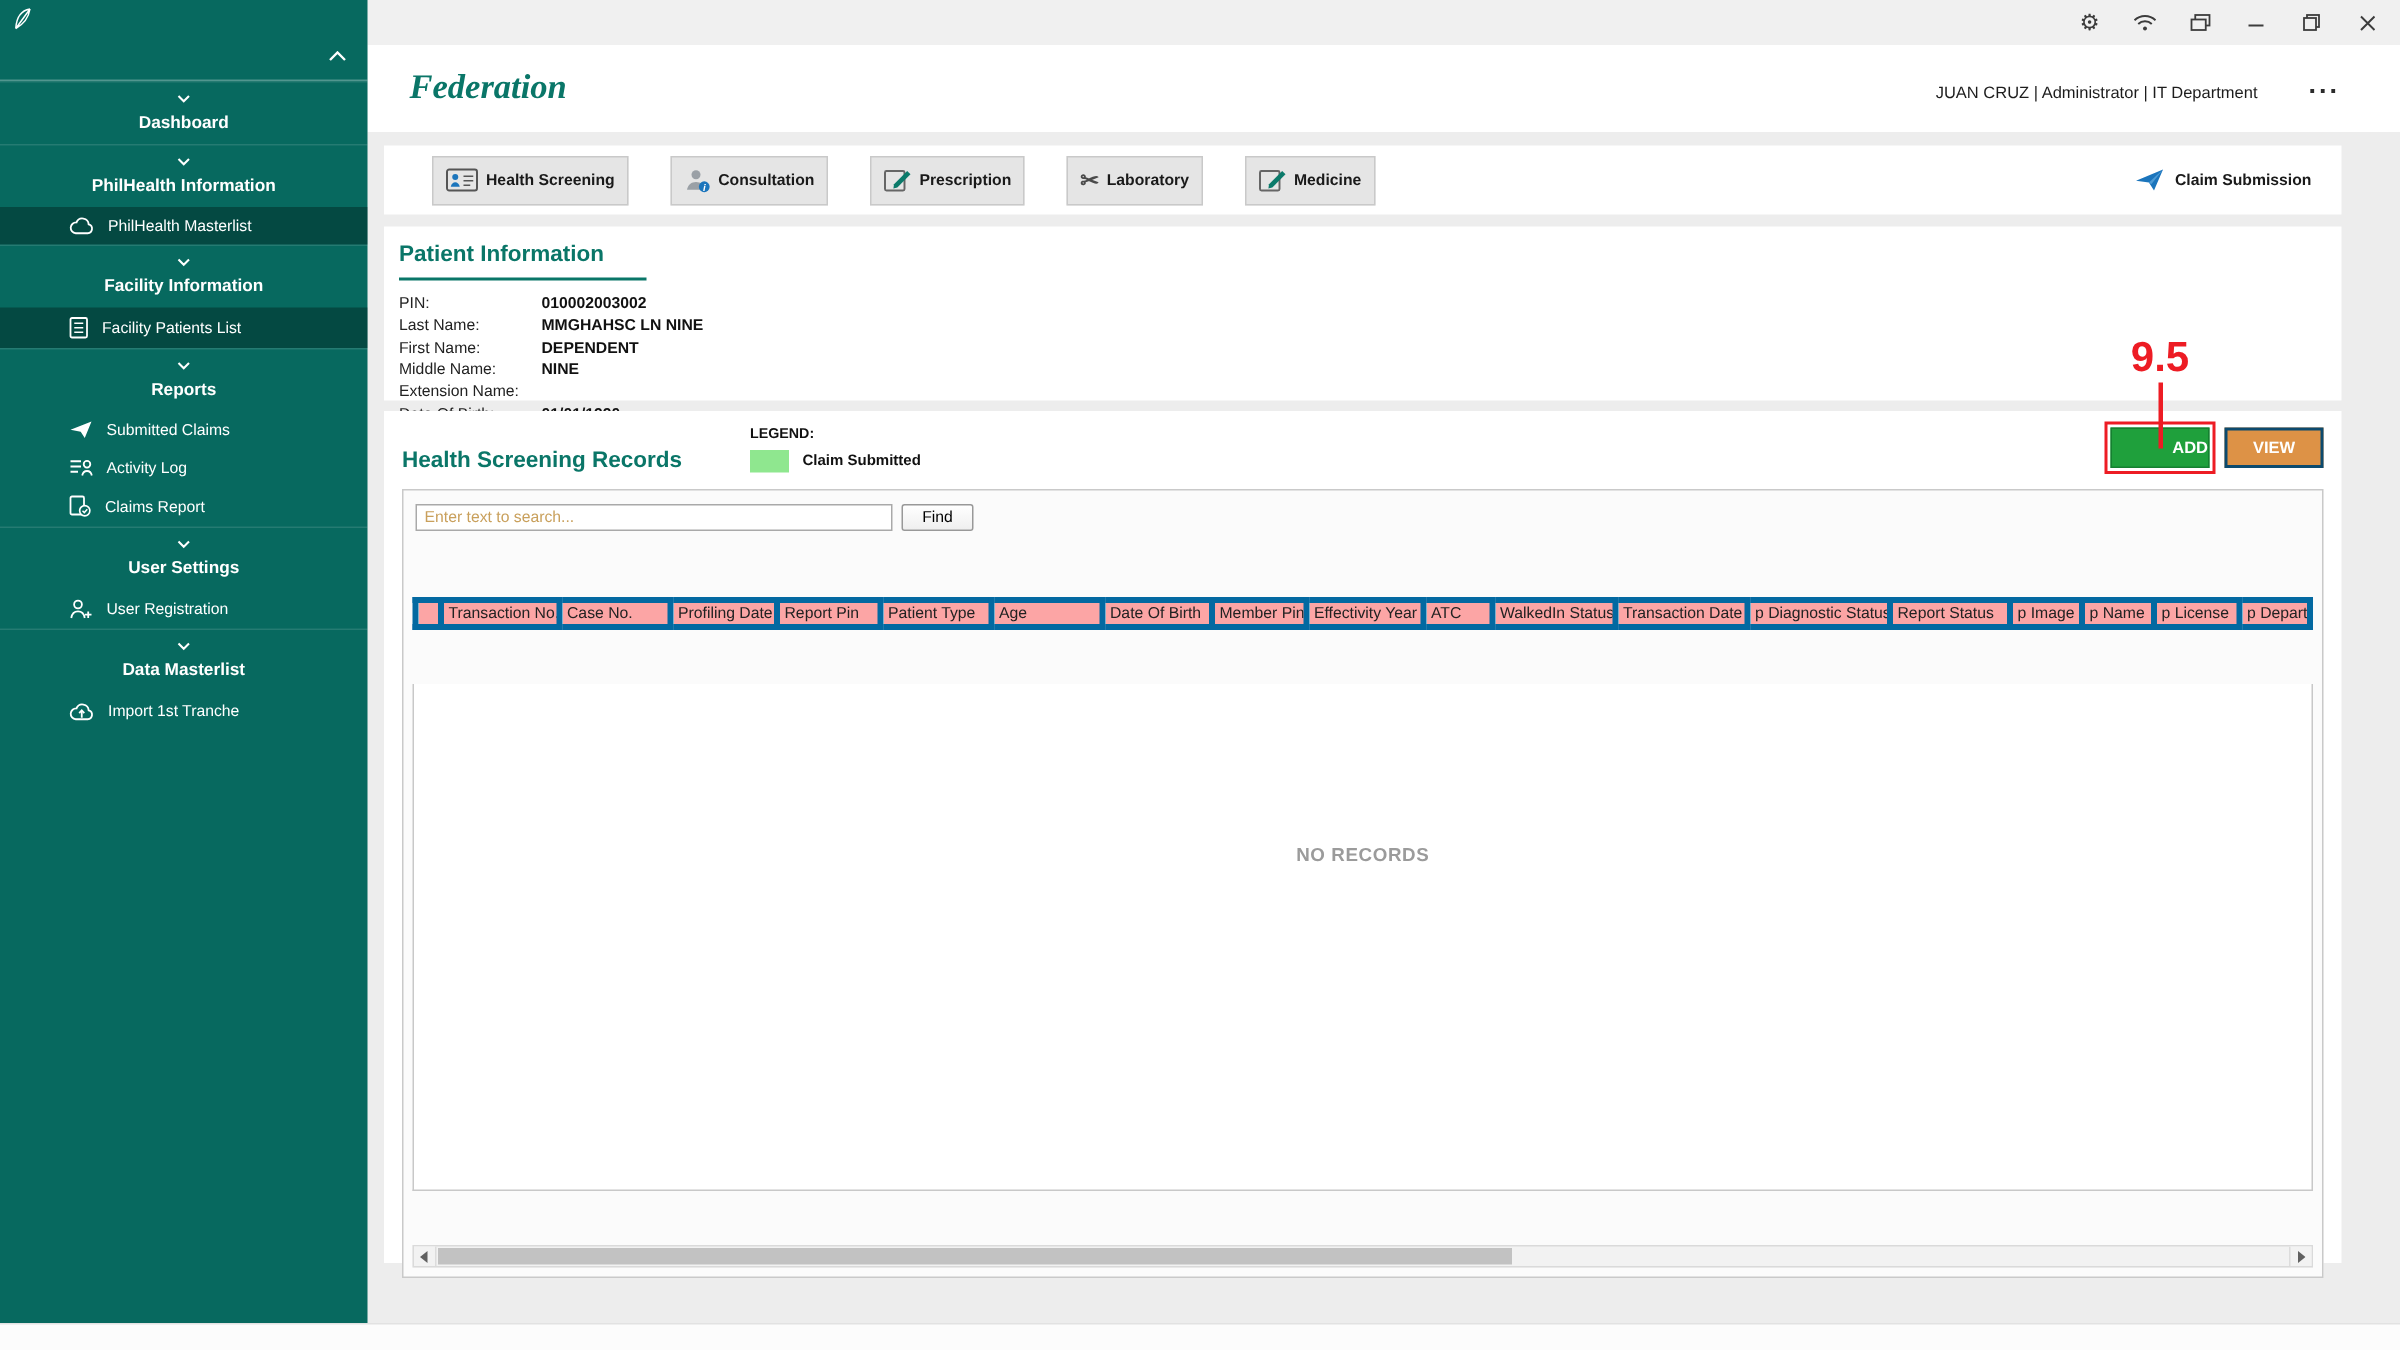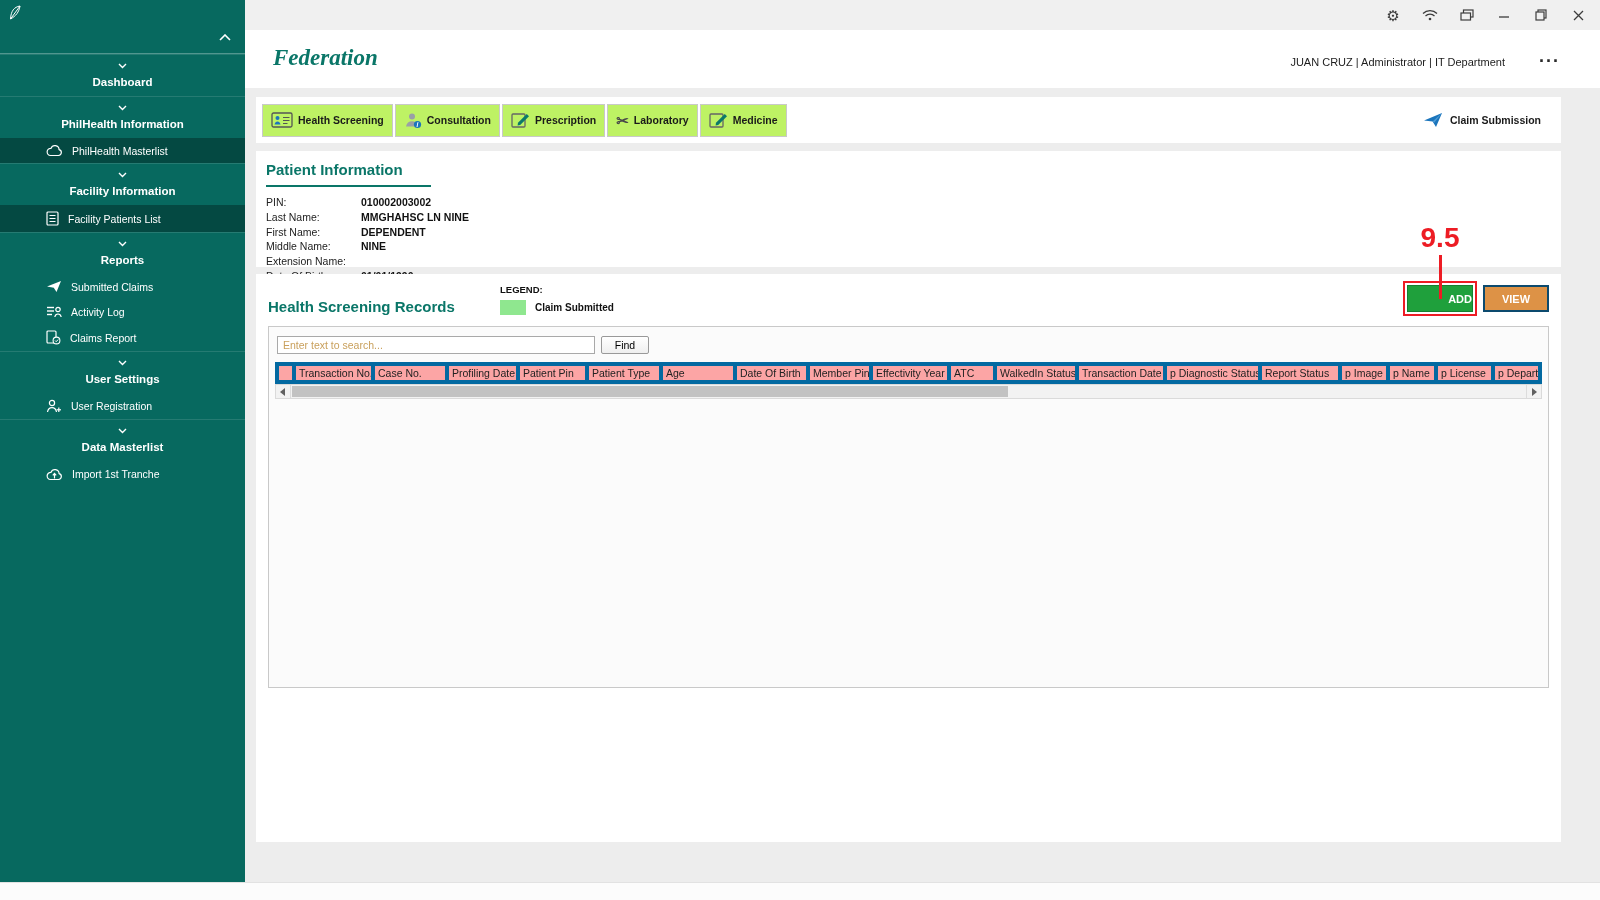--- a/index.html
+++ b/index.html
@@ -27,21 +27,21 @@
   .app-header{position:absolute;left:245px;top:30px;right:0;height:58px;background:#fff;}
   .brand{position:absolute;left:28px;top:15px;font-family:"Liberation Serif",serif;font-style:italic;font-weight:bold;font-size:23px;color:#0A7668;}
   .user-info{position:absolute;right:95px;top:26px;font-size:11px;color:#1d1d1d;}
   .menu-dots{position:absolute;right:40px;top:16px;font-size:18px;font-weight:bold;color:#2b2b2b;letter-spacing:2px;cursor:pointer;}
 
   
   .content{position:absolute;left:245px;top:88px;right:0;bottom:18px;background:#EDEDED;padding:9px 39px 0 11px;overflow:hidden;}
 
   .toolbar-card{background:#fff;height:46px;display:flex;align-items:center;padding:0 6px;}
   .tabs{display:flex;align-items:center;gap:2px;}
-  .tab{display:flex;align-items:center;gap:5px;height:33px;padding:0 8px;background:#bef264;border:1px solid #c9c9c9;font-size:10.5px;font-weight:600;color:#1a1a1a;cursor:pointer;font-family:"Liberation Sans",sans-serif;}
+  .tab{display:flex;align-items:center;gap:5px;height:33px;padding:0 8px;background:#e5e5e5;border:1px solid #c9c9c9;font-size:10.5px;font-weight:600;color:#1a1a1a;cursor:pointer;font-family:"Liberation Sans",sans-serif;margin-left:26px;}
   .claim-btn{margin-left:auto;display:flex;align-items:center;gap:7px;font-size:10.5px;font-weight:600;color:#1a1a1a;padding:0 14px;cursor:pointer;background:none;border:none;font-family:"Liberation Sans",sans-serif;}
 
   .patient-card{background:#fff;margin-top:8px;height:116px;padding:10px 10px 8px;}
   .section-title{display:inline-block;color:#0A7668;font-size:15px;font-weight:bold;border-bottom:2px solid #0A7668;padding:0 28px 7px 0;}
   .fields{margin-top:8px;}
   .field-row{display:flex;font-size:10.5px;line-height:14.8px;}
   .field-label{width:95px;color:#222;}
   .field-value{font-weight:bold;color:#111;}
 
   .records-card{background:#fff;margin-top:7px;height:568px;padding:8px 12px 10px;position:relative;}
@@ -50,21 +50,21 @@
   .legend{position:absolute;left:232px;top:2px;color:#111;}
   .legend-label{font-size:9.5px;font-weight:bold;}
   .legend-row{display:flex;align-items:center;gap:9px;margin-top:5px;}
   .legend-swatch{width:26px;height:15px;background:#8FE78F;display:inline-block;}
   .legend-text{font-size:10px;font-weight:bold;}
   .btns{position:absolute;right:0;top:-1px;display:flex;align-items:center;gap:6px;}
   .add-wrap{border:2px solid #ED1C24;padding:2px;display:inline-block;line-height:0;}
   .btn-add{width:66px;height:27px;background:#1FA03C;color:#fff;font-weight:bold;font-size:11px;border:1px solid #158030;cursor:pointer;font-family:"Liberation Sans",sans-serif;}
   .btn-view{width:66px;height:27px;background:#DD9246;color:#fff;font-weight:bold;font-size:11px;border:2px solid #0c4a6e;cursor:pointer;font-family:"Liberation Sans",sans-serif;}
 
-  .grid-panel{border:1px solid #c9c9c9;background:#FBFBFB;padding:7px 6px 6px;height:362px;display:flex;flex-direction:column;}
+  .grid-panel{border:1px solid #c9c9c9;background:#FBFBFB;padding:7px 6px 6px;height:526px;display:flex;flex-direction:column;gap:36px;}
   .search-row{display:flex;align-items:center;margin:2px 0 8px 2px;}
   .search-input{width:318px;height:18px;border:1px solid #a9a9a9;font-size:10.5px;padding:0 5px;color:#333;font-family:"Liberation Sans",sans-serif;}
   .search-input::placeholder{color:#C9A05C;}
   .find-btn{margin-left:6px;width:48px;height:18px;border:1px solid #999;background:linear-gradient(#fff,#efefef);font-size:10.5px;cursor:pointer;border-radius:2px;font-family:"Liberation Sans",sans-serif;}
   .grid table{border-collapse:collapse;table-layout:fixed;width:100%;}
   .grid th{background:#fca5a5;border:4px solid #0369a1;font-weight:normal;font-size:10.5px;text-align:left;padding:1px 3px;height:16px;overflow:hidden;white-space:nowrap;color:#222;cursor:pointer;}
   .grid-body{border:1px solid #C8C8C8;border-top:none;background:#fff;flex:1;display:flex;align-items:center;justify-content:center;padding-bottom:110px;}
   .no-records{color:#9B9B9B;font-weight:bold;font-size:12.5px;letter-spacing:.4px;}
   .hscroll{position:relative;height:15px;background:#F2F2F2;border:1px solid #DADADA;}
   .sb-arrow{position:absolute;top:0;width:15px;height:13px;background:#F2F2F2;border-right:1px solid #DCDCDC;display:flex;align-items:center;justify-content:center;cursor:pointer;}
@@ -398,39 +398,42 @@
               <col style="width:48px">
               <col style="width:57px">
               <col>
             </colgroup>
           <thead>
               <tr>
                 <th></th>
                 <th>Transaction No.</th>
                 <th>Case No.</th>
                 <th>Profiling Date</th>
-                <th>Patient Pin</th>
+                <th>Report Pin</th>
                 <th>Patient Type</th>
                 <th>Age</th>
                 <th>Date Of Birth</th>
                 <th>Member Pin</th>
                 <th>Effectivity Year</th>
                 <th>ATC</th>
                 <th>WalkedIn Status</th>
                 <th>Transaction Date</th>
                 <th>p Diagnostic Status</th>
                 <th>Report Status</th>
                 <th>p Image</th>
                 <th>p Name</th>
                 <th>p License</th>
                 <th>p Department</th>
               </tr>
             </thead>
         </table>
       </div>
+      <div class="grid-body">
+        <span class="no-records">NO RECORDS</span>
+      </div>
       <div class="hscroll">
         <div class="sb-arrow left">
             <svg width="6" height="8" viewBox="0 0 6 8">
               <path d="M5 0 0 4l5 4z" fill="#606060"></path>
             </svg>
           </div>
         <div class="sb-thumb"></div>
         <div class="sb-arrow right">
             <svg width="6" height="8" viewBox="0 0 6 8">
               <path d="M1 0l5 4-5 4z" fill="#606060"></path>

